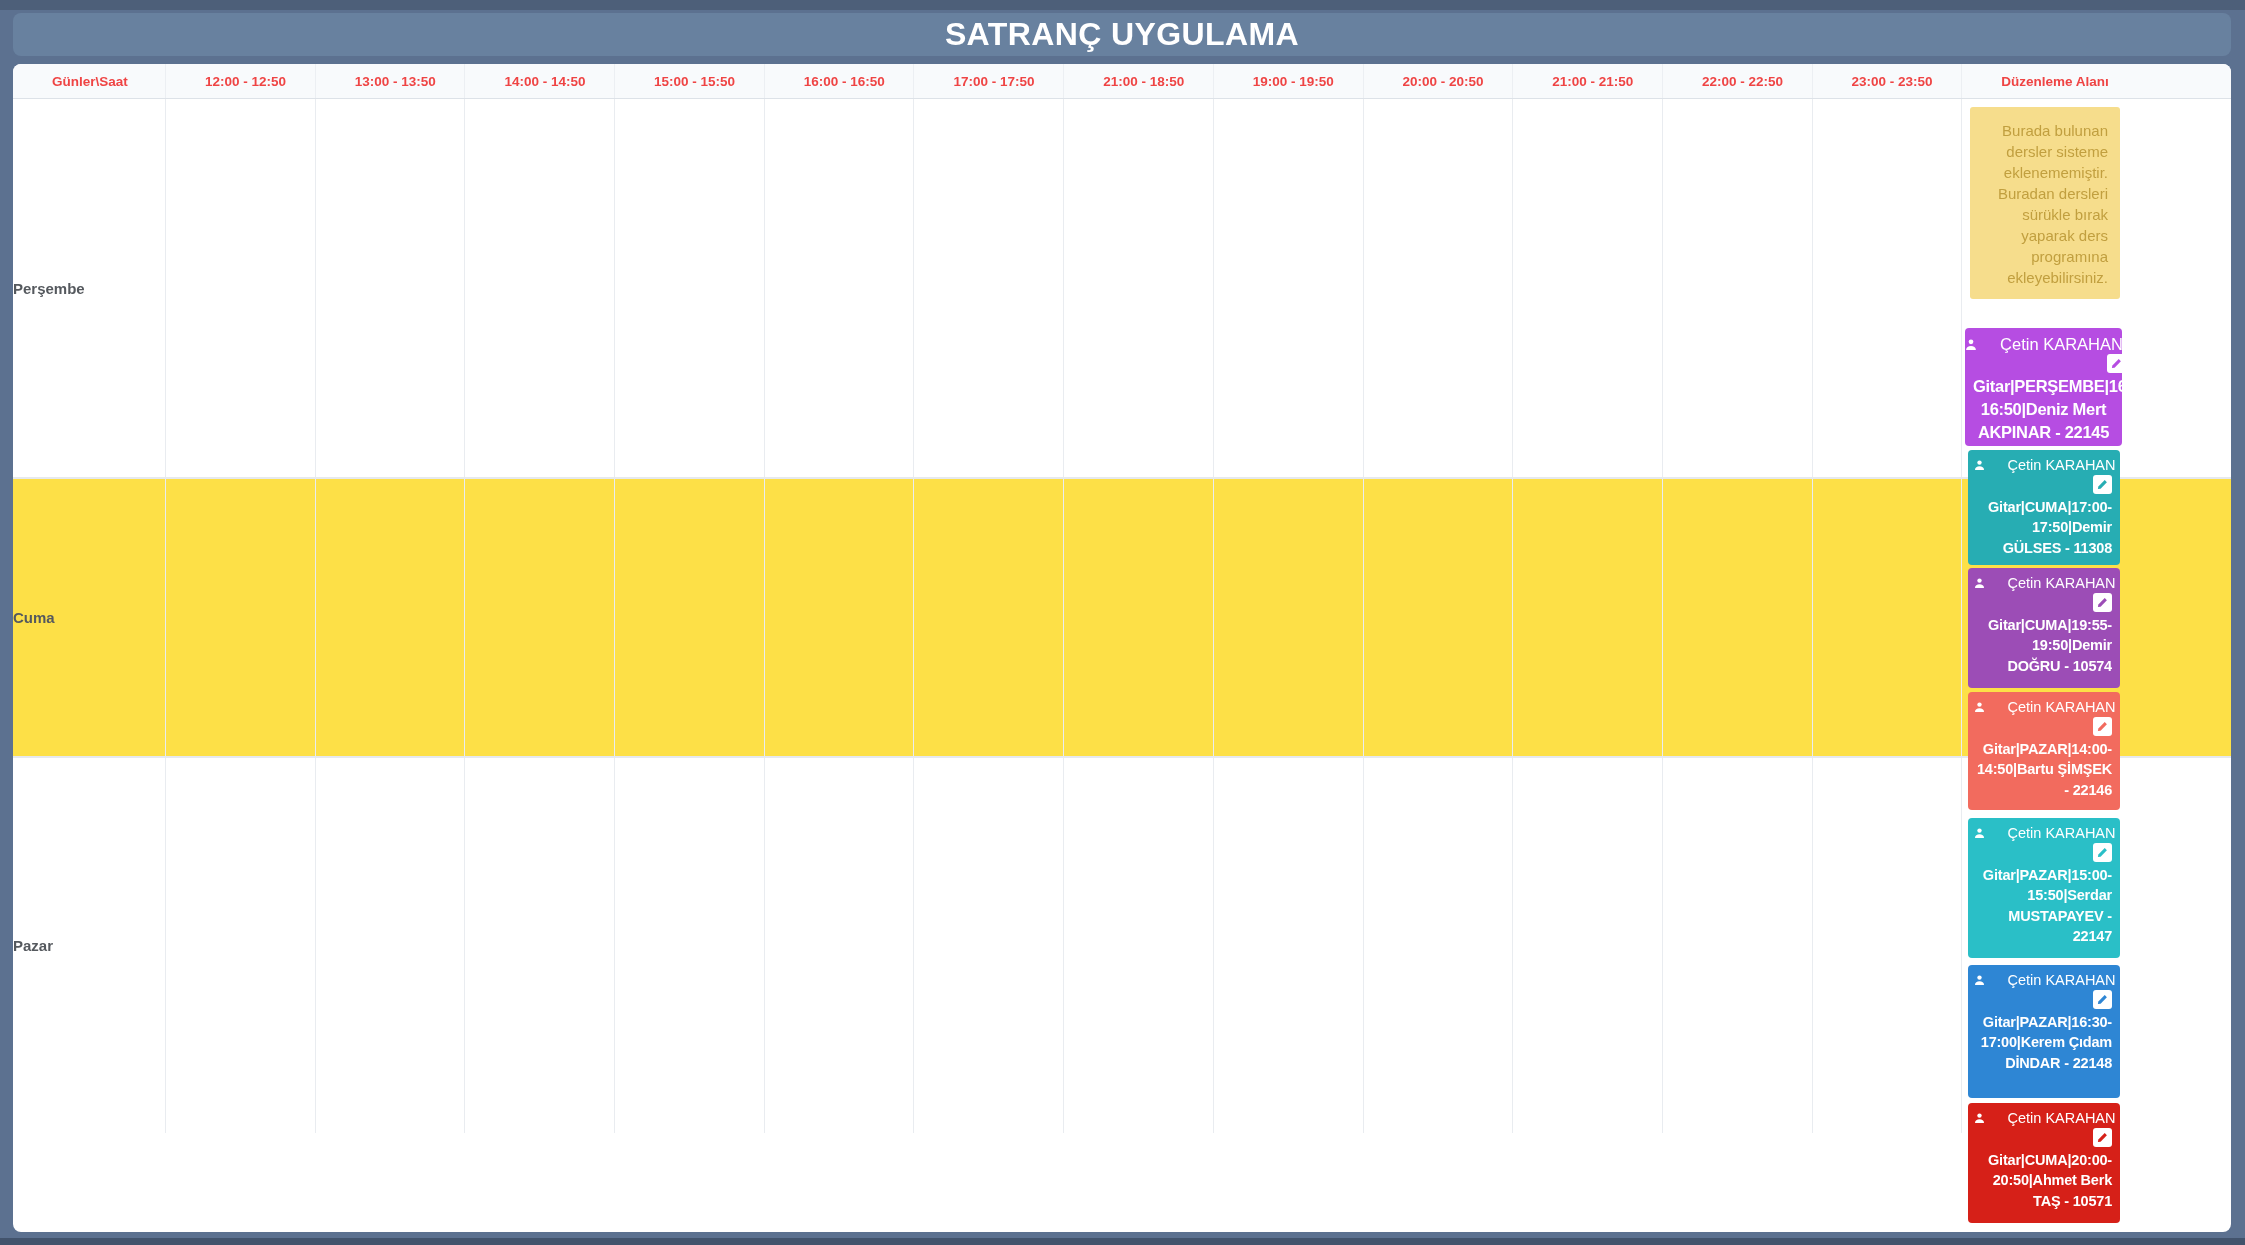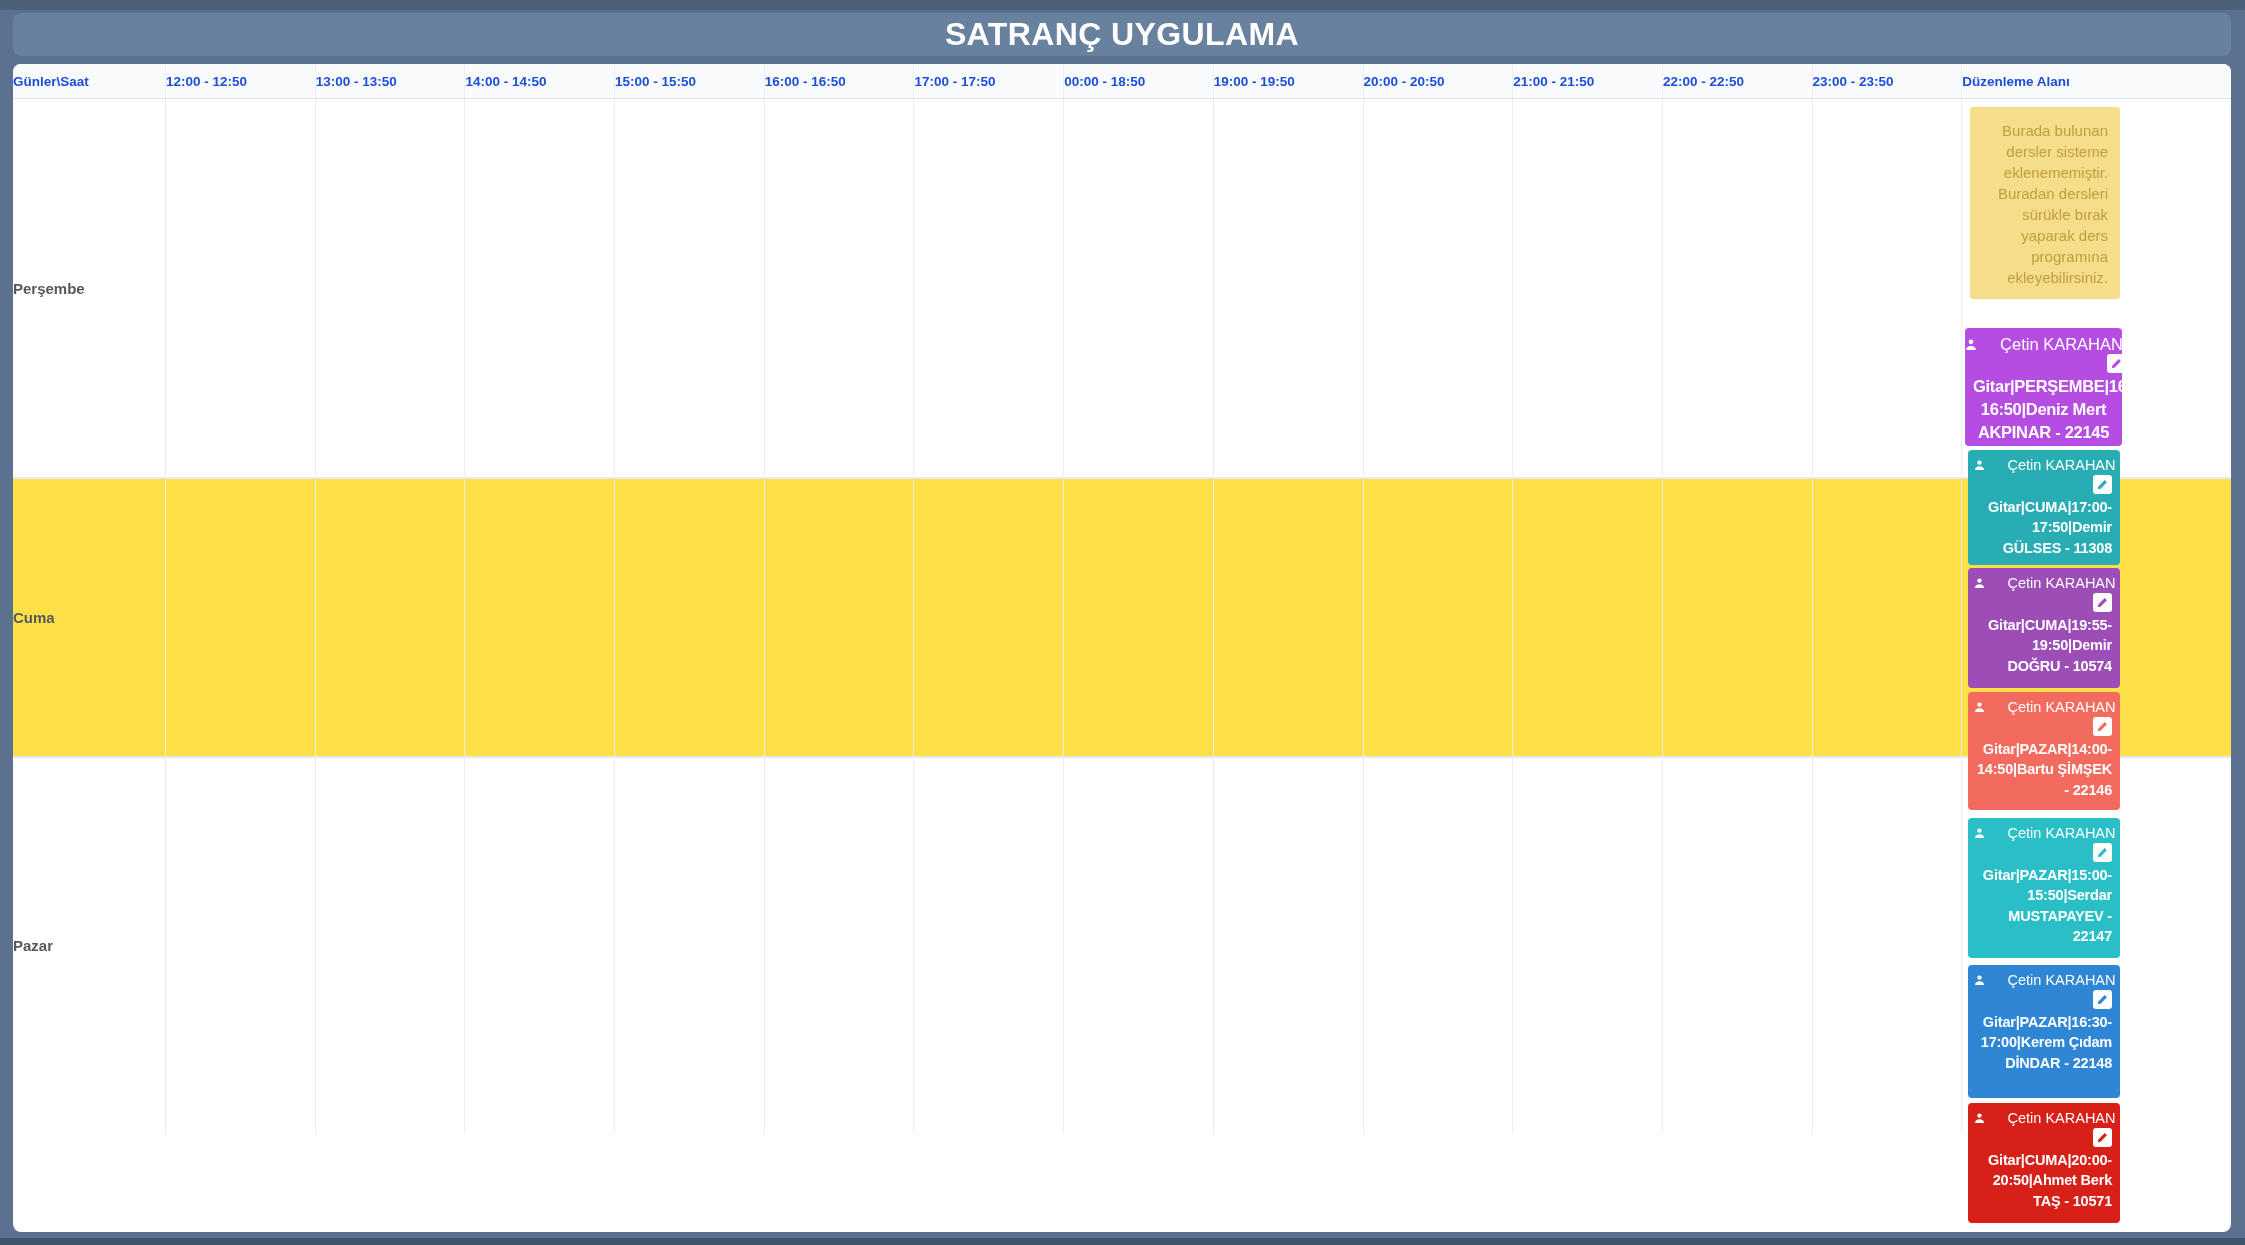--- a/index.html
+++ b/index.html
@@ -24,22 +24,22 @@
     background:#ffffff;border-radius:8px;overflow:hidden;
     --cols:153px repeat(12,149.7px) minmax(0,1fr);
   }
 
   .grid-header{
     display:grid;grid-template-columns:var(--cols);height:35px;
     background:#f8fafc;border-bottom:1px solid #dde2e8;box-sizing:border-box;
   }
   .hcell{
     display:flex;align-items:center;padding-left:0;box-sizing:border-box;
-    font-size:13.5px;font-weight:bold;color:#1d4ed8;
-    border-right:1px solid #eceff3;white-space:nowrap;overflow:hidden;
+    font-size:13.5px;font-weight:bold;color:#ef4444;
+    border-right:1px solid #eceff3;white-space:nowrap;overflow:hidden;margin-left:39px;
   }
   .hcell:last-child{border-right:none;}
 
   .grid-row{
     display:grid;grid-template-columns:var(--cols);
     box-sizing:border-box;
   }
   .row-0{height:378px;}
   .row-1{height:279px;background:#fde047;border-top:2px solid #e6e9ee;}
   .row-2{height:377px;border-top:2px solid #e6e9ee;}
@@ -101,21 +101,21 @@
 <div class="panel">
 
   <div class="grid-header">
     <div class="hcell">Günler\Saat</div>
     <div class="hcell">12:00 - 12:50</div>
     <div class="hcell">13:00 - 13:50</div>
     <div class="hcell">14:00 - 14:50</div>
     <div class="hcell">15:00 - 15:50</div>
     <div class="hcell">16:00 - 16:50</div>
     <div class="hcell">17:00 - 17:50</div>
-    <div class="hcell">00:00 - 18:50</div>
+    <div class="hcell">21:00 - 18:50</div>
     <div class="hcell">19:00 - 19:50</div>
     <div class="hcell">20:00 - 20:50</div>
     <div class="hcell">21:00 - 21:50</div>
     <div class="hcell">22:00 - 22:50</div>
     <div class="hcell">23:00 - 23:50</div>
     <div class="hcell">Düzenleme Alanı</div>
   </div>
 
   <div class="grid-row row-0">
     <div class="day-cell">Perşembe</div>

